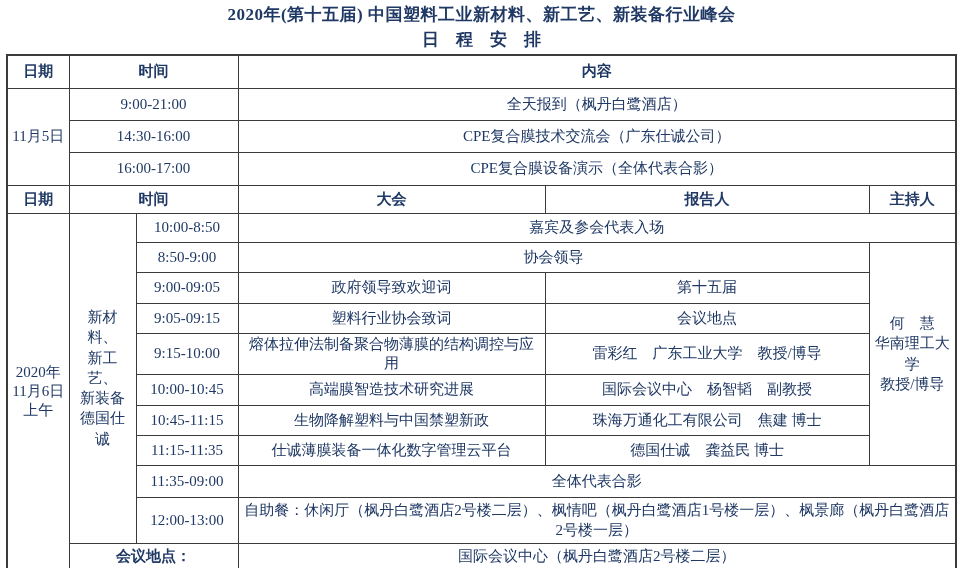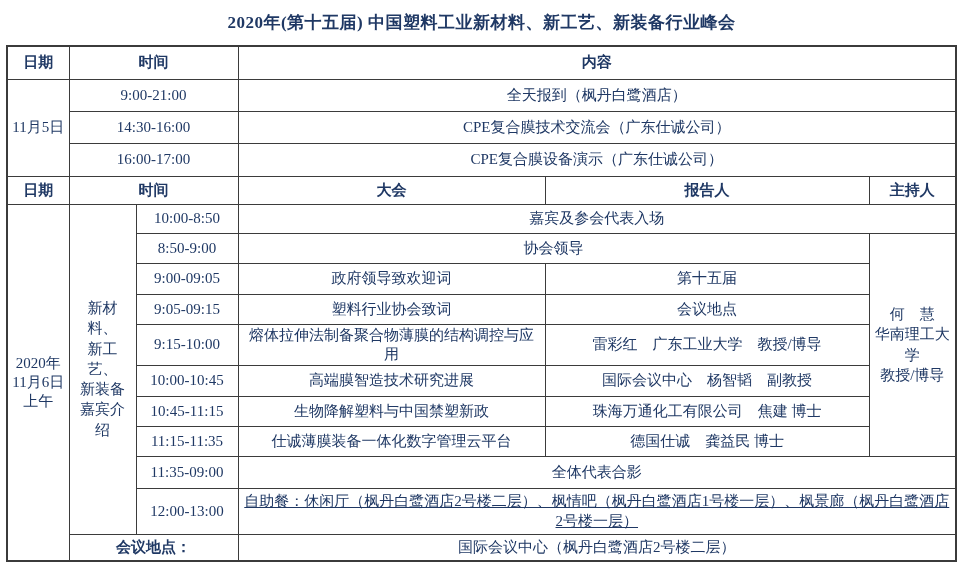--- a/index.html
+++ b/index.html
@@ -1,44 +1,45 @@
 <!DOCTYPE html>
 <html><head>
 <meta charset="utf-8">
 <style>
   html,body{margin:0;padding:0;background:#fff;}
   .page{
     width:963px;height:568px;background:#ffffff;position:relative;overflow:hidden;
     font-family:"Liberation Serif","DejaVu Serif",serif;color:#1f3864;
   }
-  .titlebox{height:45px;display:flex;flex-direction:column;justify-content:center;
+  .titlebox{height:54px;display:flex;flex-direction:column;justify-content:center;
     align-items:center;text-align:center;}
   .title-line1{font-size:17px;font-weight:bold;letter-spacing:0.5px;}
   .title-line2{font-size:17px;font-weight:bold;margin-top:2px;}
   table.sched{
     border-collapse:collapse;table-layout:fixed;margin-left:6px;width:949px;
     border:2px solid #3b3b3b;
   }
   table.sched td{
     border:1px solid #3b3b3b;text-align:center;vertical-align:middle;
     font-size:15px;padding:1px 4px;overflow:hidden;color:#1f3864;
   }
   td.hdr{font-weight:bold;font-size:15px;}
   td.left{text-align:left;}
   td.prelines{white-space:pre-line;line-height:1.35;}
   td.venue-label{text-align:left;font-weight:bold;}
-  .wrapcell{line-height:1.35;text-decoration:underline;}
+  .wrapcell{line-height:1.35;}
 </style>
 </head>
 <body>
 
 <div class="page">
 
   <div class="titlebox">
     <div class="title-line1">2020年(第十五届) 中国塑料工业新材料、新工艺、新装备行业峰会</div>
+    <div class="title-line2">日　程　安　排</div>
   </div>
 
   <table class="sched">
     <colgroup>
       <col style="width:62px">
         <col style="width:67px">
         <col style="width:102px">
       <col style="width:307px">
         <col style="width:324px">
         <col style="width:87px">
@@ -55,37 +56,37 @@
       <td rowspan="3">11月5日</td>
       <td colspan="2">9:00-21:00</td>
       <td colspan="3">全天报到（枫丹白鹭酒店）</td>
     </tr>
     <tr style="height:32px">
       <td colspan="2">14:30-16:00</td>
       <td colspan="3">CPE复合膜技术交流会（广东仕诚公司）</td>
     </tr>
     <tr style="height:33px">
       <td colspan="2">16:00-17:00</td>
-      <td colspan="3">CPE复合膜设备演示（广东仕诚公司）</td>
+      <td colspan="3">CPE复合膜设备演示（全体代表合影）</td>
     </tr>
 
     <tr style="height:28px">
       <td class="hdr">日期</td>
       <td class="hdr" colspan="2">时间</td>
       <td class="hdr">大会</td>
       <td class="hdr">报告人</td>
       <td class="hdr">主持人</td>
     </tr>
 
     <tr style="height:29px">
       <td rowspan="11">2020年11月6日上午</td>
       <td rowspan="10" class="prelines">新材料、
 新工艺、
 新装备
-嘉宾介绍</td>
+德国仕诚</td>
       <td>10:00-8:50</td>
       <td colspan="3">嘉宾及参会代表入场</td>
     </tr>
     <tr style="height:30px">
       <td>8:50-9:00</td>
       <td colspan="2">协会领导</td>
       <td rowspan="7" class="prelines">何　慧
 华南理工大学
 教授/博导</td>
     </tr>

